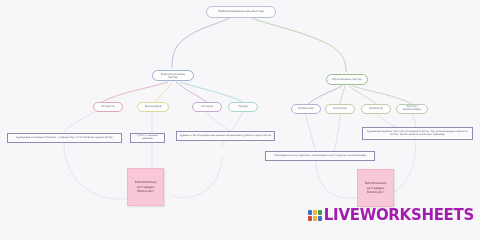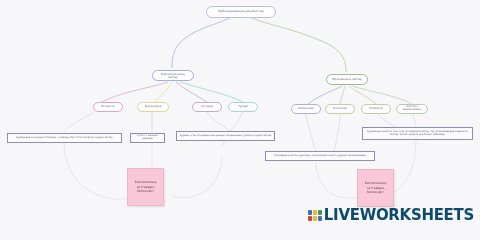--- a/index.html
+++ b/index.html
@@ -48,21 +48,21 @@
     line-height:1.45;padding:2px;overflow:hidden;
     box-shadow:1px 1px 2px rgba(0,0,0,.10);
   }
 
   
   #wm{position:absolute;right:6px;bottom:3px;display:flex;align-items:center;gap:2px;}
   #wm .wlogo{display:grid;grid-template-columns:repeat(3,4px);grid-template-rows:repeat(2,5px);gap:1px;}
   #wm .wlogo i{display:block;width:4px;height:5px;border-radius:1px;}
   #wm .wtext{
     font-family:"DejaVu Sans","Liberation Sans",sans-serif;
-    font-weight:bold;font-size:15px;color:#0c4a6e;letter-spacing:-.3px;
+    font-weight:bold;font-size:15px;color:#a21caf;letter-spacing:-.3px;
   }
 </style>
 </head>
 <body>
 
 <div id="canvas">
 
   <svg id="edges" viewBox="0 0 480 227">
 
     <path d="M230 18 C 215 25, 190 30, 178 45 C 172 54, 172 62, 172 68" fill="none" stroke="#8e9ec9" stroke-width="0.6"></path>

